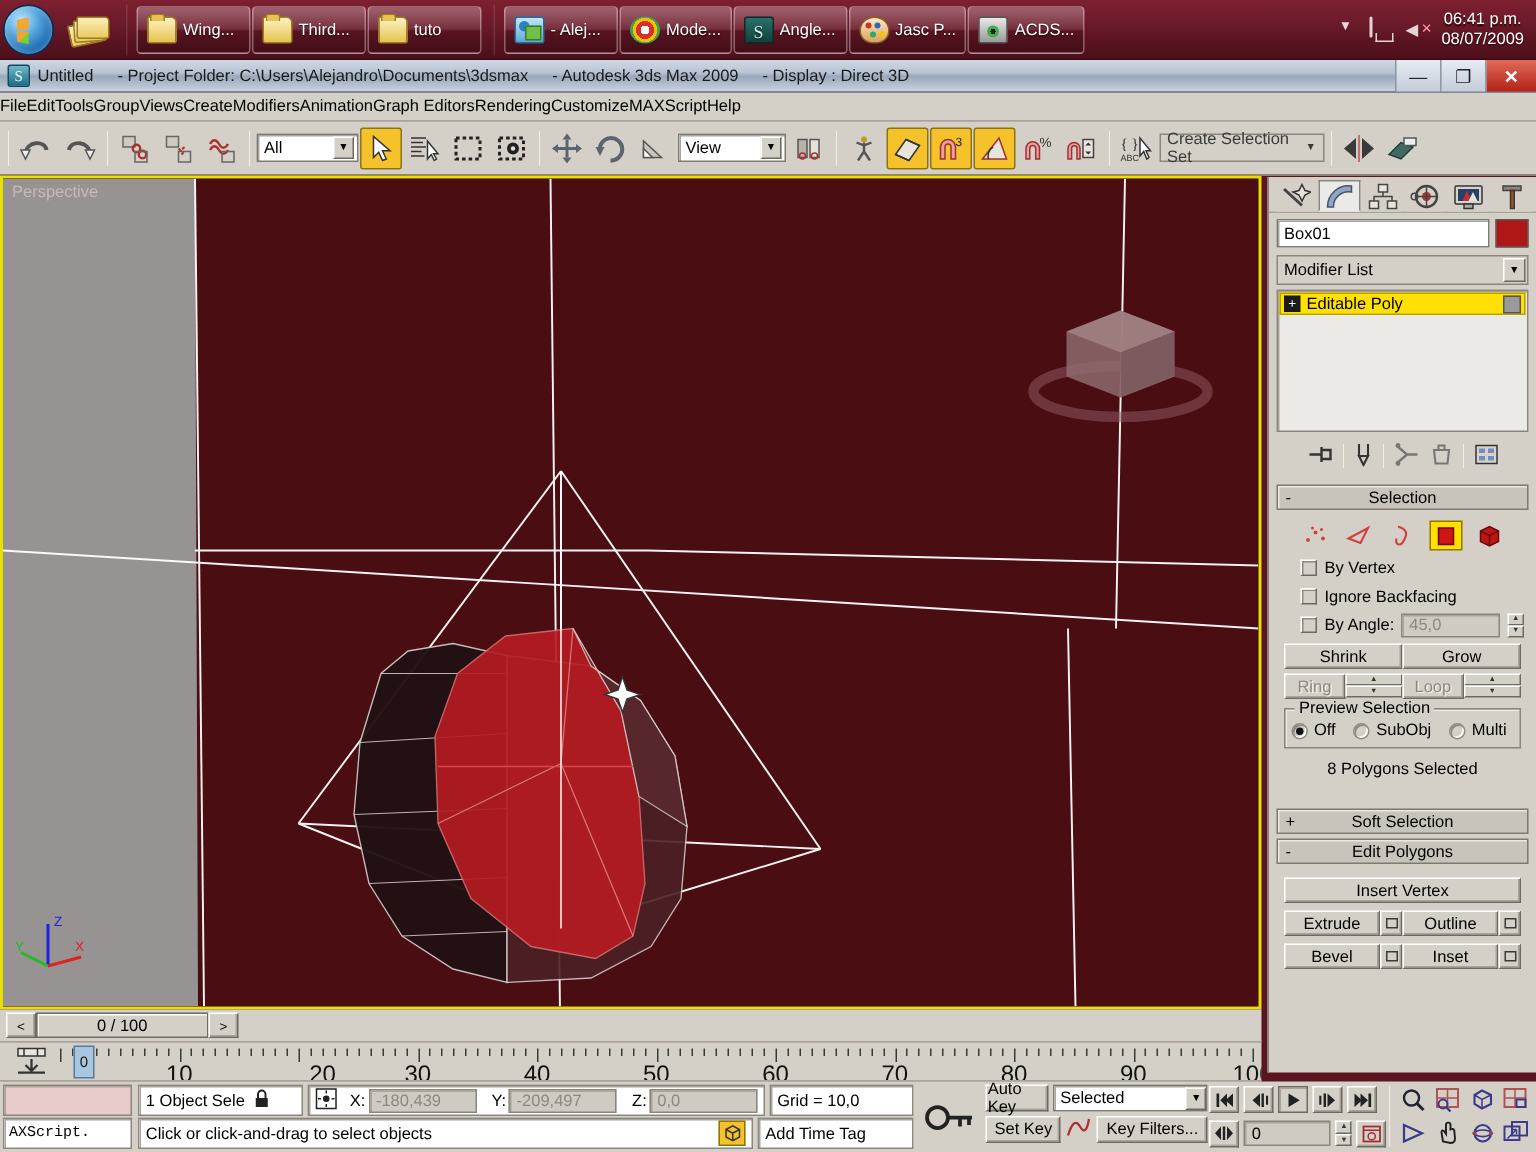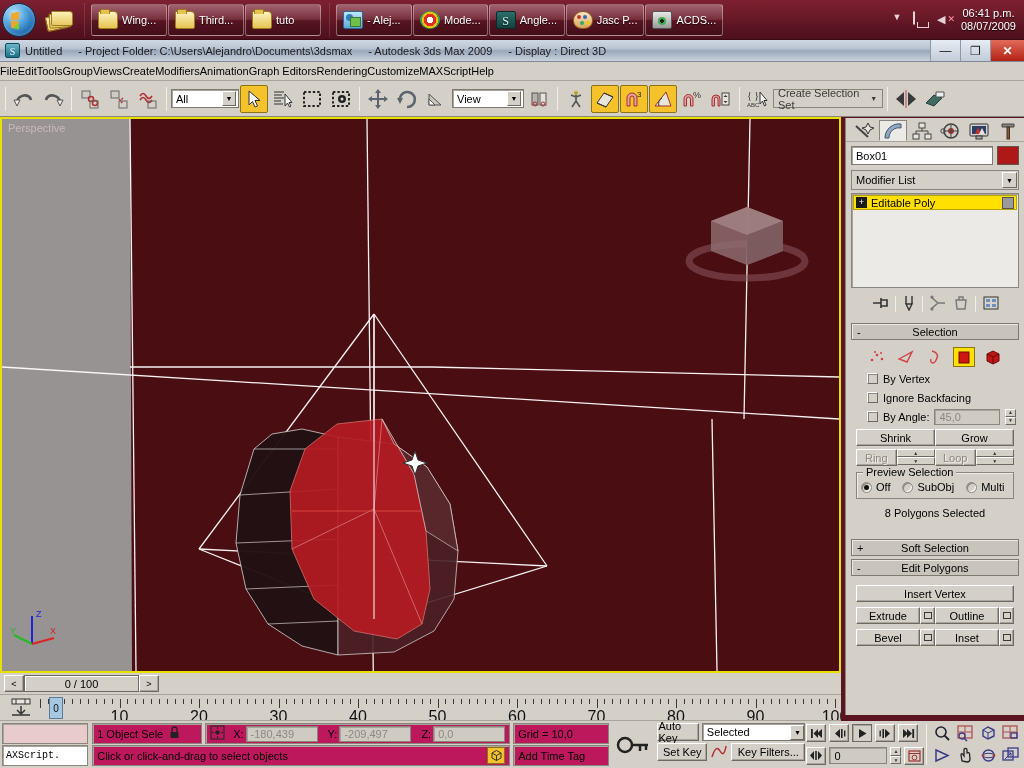--- a/index.html
+++ b/index.html
@@ -257,21 +257,21 @@
   #statusarea {
     position:absolute; left:0; top:721px; width:1024px; height:47px; background:#d4d0c8;
     display:flex; align-items:stretch;
   }
   .mini-listener { width:103px; padding:2px; display:flex; flex-direction:column; gap:1px;}
   .ml-pink { flex:1; background:#e8cccc; border:1px solid #8a867e; box-shadow:inset 1px 1px 0 #a8a49c;}
   .ml-white { flex:1; background:#fff; border:1px solid #8a867e; box-shadow:inset 1px 1px 0 #a8a49c;
     font-family:"Liberation Mono", monospace; font-size:10px; padding-left:3px; display:flex; align-items:center;}
   .status-mid { flex:1; padding:2px 2px; display:flex; flex-direction:column; gap:1px; }
   .srow { flex:1; display:flex; align-items:stretch; gap:3px; }
-  .spanel { border:1px solid #8a867e; box-shadow:inset 1px 1px 0 #a8a49c; background:#be185d;
+  .spanel { border:1px solid #8a867e; box-shadow:inset 1px 1px 0 #a8a49c; background:#ffffff;
             display:flex; align-items:center; padding:0 4px; font-size:11px; }
   .coord { display:flex; align-items:center; gap:2px; }
   .coord-label { font-size:11px; }
   .coord-val { width:72px; height:16px; background:#cfcbc3; border:1px solid #8a867e;
      box-shadow:inset 1px 1px 0 #a8a49c; color:#8d8980; font-size:11px; display:flex; align-items:center; padding-left:4px;}
   .anim-block { width:150px; padding:2px 1px; display:flex; flex-direction:column; gap:2px; }
   .key-block { width:52px; display:flex; flex-direction:column; align-items:center; justify-content:center;}
   .nav-block { width:108px; display:flex; flex-direction:column; padding:2px; gap:2px;}
   .navrow { flex:1; display:flex; align-items:center; justify-content:space-around; }
   .navbtn { width:22px; height:20px; display:flex; align-items:center; justify-content:center; }
@@ -989,21 +989,21 @@
         <div class="tick min" style="left: 731.4px;"></div>
         <div class="tick min" style="left: 739.35px;"></div>
         <div class="tick min" style="left: 747.3px;"></div>
         <div class="tick min" style="left: 755.25px;"></div>
         <div class="tick min" style="left: 763.2px;"></div>
         <div class="tick min" style="left: 771.15px;"></div>
         <div class="tick min" style="left: 779.1px;"></div>
         <div class="tick min" style="left: 787.05px;"></div>
         <div class="tick maj" style="left: 795px;"></div>
         <div class="ticklabel" style="left: 79.5px;">10</div>
-        <div class="ticklabel" style="left: 159px;">20</div>
+        <div class="ticklabel" style="left: 175px;">20</div>
         <div class="ticklabel" style="left: 238.5px;">30</div>
         <div class="ticklabel" style="left: 318px;">40</div>
         <div class="ticklabel" style="left: 397.5px;">50</div>
         <div class="ticklabel" style="left: 477px;">60</div>
         <div class="ticklabel" style="left: 556.5px;">70</div>
         <div class="ticklabel" style="left: 636px;">80</div>
         <div class="ticklabel" style="left: 715.5px;">90</div>
         <div class="ticklabel" style="left: 795px;">100</div>
       </div>
     <div class="ts-handle">0</div>
@@ -1052,21 +1052,21 @@
       <div class="srow">
         <div class="spanel" style="flex:1">
           <span>Click or click-and-drag to select objects</span>
           <span style="margin-left:auto; background:#f5c22b; border:1px solid #8a7516; width:18px; height:17px; display:flex; align-items:center; justify-content:center;">
             <svg width="13" height="13" viewBox="0 0 13 13">
                 <path d="M2 4 L6.5 1.5 L11 4 L11 9 L6.5 11.5 L2 9 Z" fill="none" stroke="#333"></path>
                 <path d="M2 4 L6.5 6.5 L11 4 M6.5 6.5 L6.5 11.5" stroke="#333" fill="none"></path>
               </svg>
           </span>
         </div>
-        <div class="spanel" style="width:96px">Add Time Tag</div>
+        <div class="spanel" style="width:104px">Add Time Tag</div>
       </div>
     </div>
 
     <div class="key-block">
       <svg width="40" height="26" viewBox="0 0 40 26">
           <circle cx="11" cy="13" r="7" fill="none" stroke="#222" stroke-width="2.5"></circle>
           <path d="M18 13 L34 13 M26 13 L26 19 M32 13 L32 18" stroke="#222" stroke-width="2.5" fill="none"></path>
         </svg>
     </div>
 

